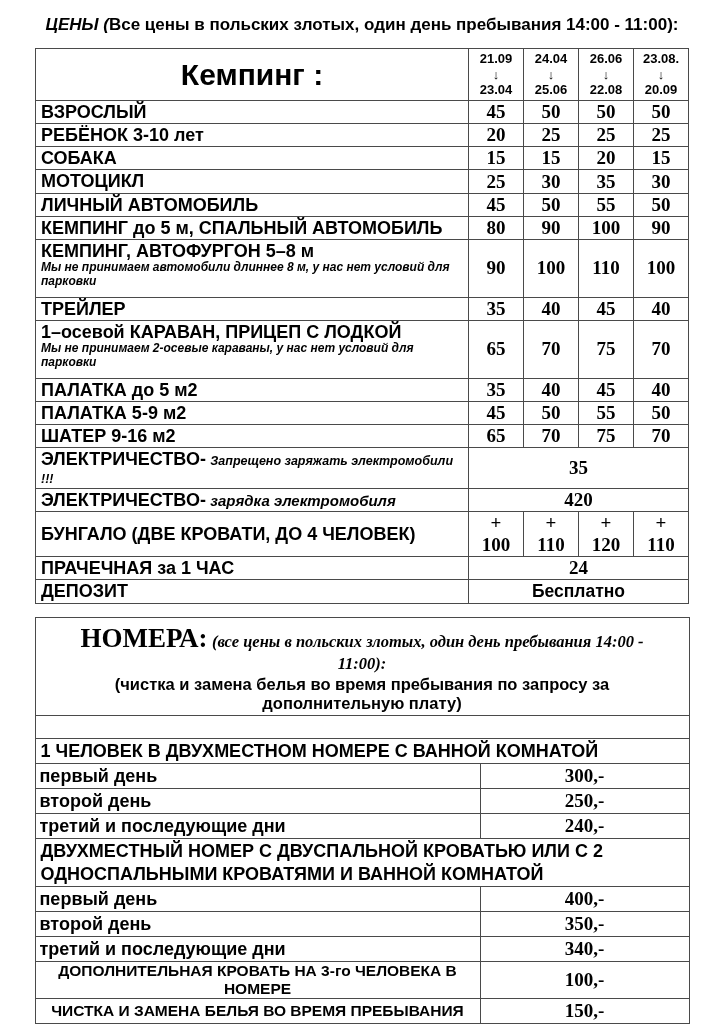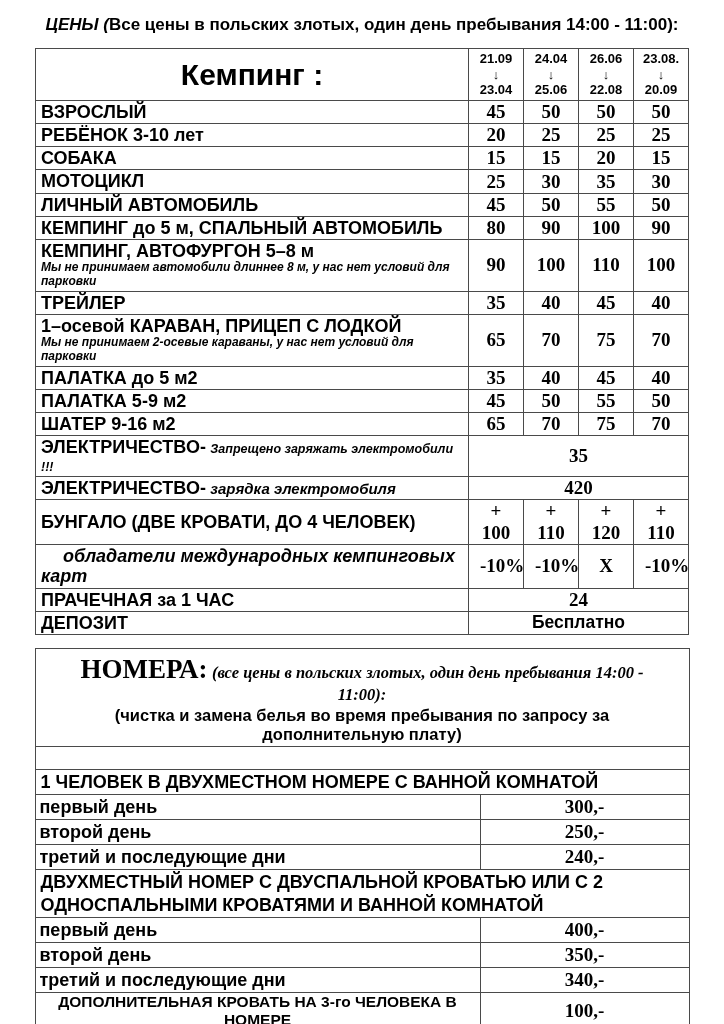--- a/index.html
+++ b/index.html
@@ -23,21 +23,21 @@
     font-size:13px;font-weight:bold;text-align:center;white-space:pre-line;
     line-height:1.2;padding:2px 0;vertical-align:middle;
   }
   .camping td{height:23px;vertical-align:middle;}
   .lbl{padding:1px 5px;text-align:left;line-height:1.12;}
   .lbl .lbl-main{font-weight:bold;font-size:18px;}
   .lbl.indent-italic .lbl-main{font-style:italic;padding-left:22px;font-size:18px;}
   .suffix{font-weight:bold;font-style:italic;}
   .suffix.small{font-size:12.5px;}
   .suffix.large{font-size:15px;text-align:center;}
-  .note{font-size:12px;font-style:italic;font-weight:bold;line-height:1.15;padding-bottom:1px;}
+  .note{font-size:12px;font-style:italic;font-weight:bold;line-height:1.15;padding-bottom:7px;}
   .num{
     font-family:"Liberation Serif",serif;font-weight:bold;font-size:19px;
     text-align:center;padding:0 11px;
   }
   .num.sans{font-family:"Liberation Sans",sans-serif;font-size:17.5px;}
   
   .rooms{width:654px;margin-top:13px;}
   .rooms .col-rlabel{width:445px;}
   .rooms .col-rnum{width:209px;}
   .rooms-head{padding:5px 20px 2px;text-align:center;}
@@ -177,27 +177,20 @@
         <tr>
           <td class="lbl"><span class="lbl-main">ЭЛЕКТРИЧЕСТВО-</span> <span class="suffix large">зарядка электромобиля</span></td>
           <td class="num" colspan="4">420</td>
         </tr>
         <tr>
           <td class="lbl"><span class="lbl-main">БУНГАЛО (ДВЕ КРОВАТИ, ДО 4 ЧЕЛОВЕК)</span></td>
           <td class="num">+ 100</td>
           <td class="num">+ 110</td>
           <td class="num">+ 120</td>
           <td class="num">+ 110</td>
-        </tr>
-        <tr>
-          <td class="lbl indent-italic"><span class="lbl-main">обладатели международных кемпинговых карт</span></td>
-          <td class="num">-10%</td>
-          <td class="num">-10%</td>
-          <td class="num">X</td>
-          <td class="num">-10%</td>
         </tr>
         <tr>
           <td class="lbl"><span class="lbl-main">ПРАЧЕЧНАЯ за 1 ЧАС</span></td>
           <td class="num" colspan="4">24</td>
         </tr>
         <tr>
           <td class="lbl"><span class="lbl-main">ДЕПОЗИТ</span></td>
           <td class="num sans" colspan="4">Бесплатно</td>
         </tr>
       </tbody>

